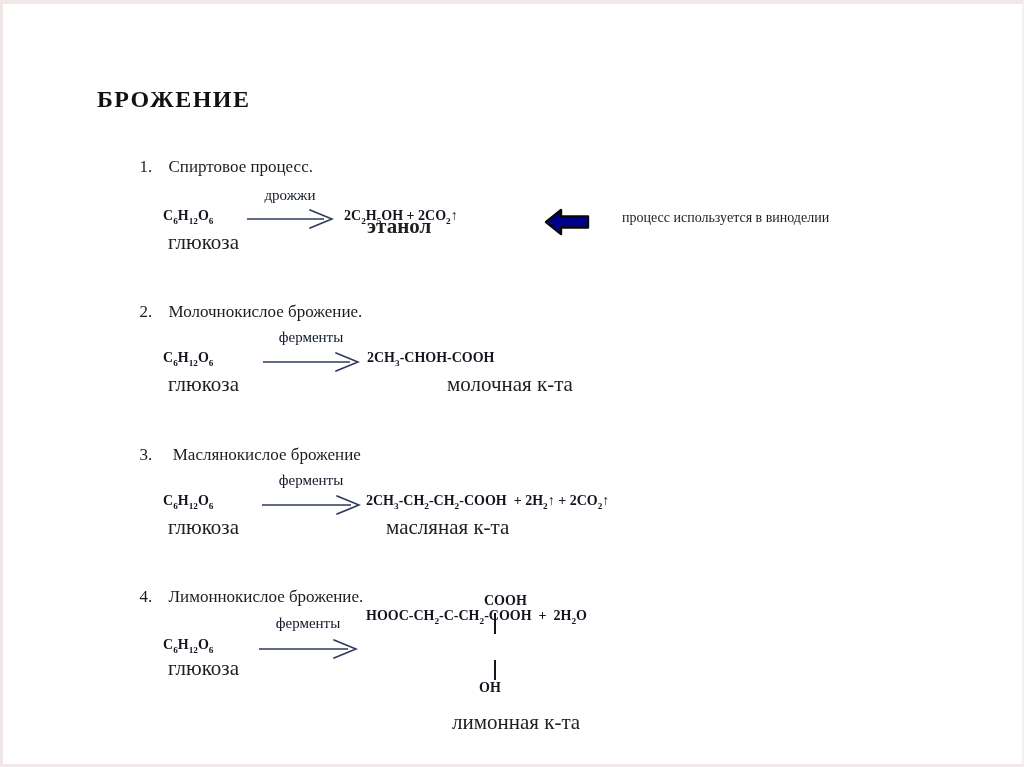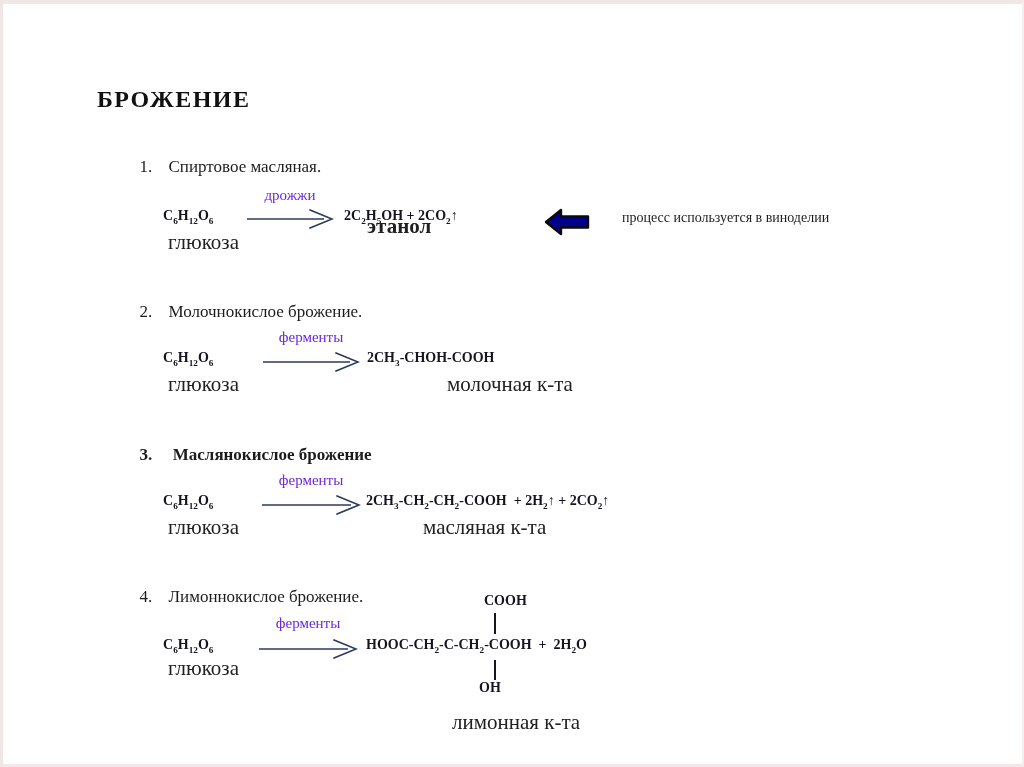--- a/index.html
+++ b/index.html
@@ -33,40 +33,40 @@
     position:absolute;
     font-weight:700; font-size:14px; line-height:24px;
     color:#15151f; white-space:pre;
   }
   .formula sub { font-size:0.66em; line-height:0; }
   .sublabel {
     position:absolute; font-size:21px; line-height:17px; color:#212121;
     white-space:nowrap;
   }
   .catalyst {
-    position:absolute; font-size:15px; line-height:17px; color:#6d28d9;
+    position:absolute; font-size:15px; line-height:17px; color:#0f172a;
     text-align:center; white-space:nowrap;
   }
   .bond {
     position:absolute; width:2px; background:#15151f;
   }
   .note-text {
     position:absolute; font-size:14px; color:#1c1c1c; white-space:nowrap;
   }
   svg { display:block; }
 </style>
 </head>
 <body>
 
 <div class="frame"></div>
 
 <div class="page-title">БРОЖЕНИЕ</div>
 
 <div class="sec-heading" style="top:137px;">
-  <span class="sec-num">1.</span><span>Спиртовое масляная.</span>
+  <span class="sec-num">1.</span><span>Спиртовое процесс.</span>
 </div>
 
 <div class="catalyst" style="left:246px; top:187px; width:88px;">дрожжи</div>
 
 <div class="formula" style="left:163px; top:204px;">C<sub>6</sub>H<sub>12</sub>O<sub>6</sub></div>
 
 <div class="abs" style="left:246px; top:208px;">
   <svg width="88" height="22" viewBox="0 0 88 22">
     <line x1="1" y1="11" x2="78" y2="11" stroke="#2d3a5e" stroke-width="1.7"></line>
     <path d="M64,2 L86,11 L64,20" fill="none" stroke="#2d3a5e" stroke-width="1.7" stroke-linecap="round"></path>
@@ -99,58 +99,58 @@
     <line x1="1" y1="11" x2="88" y2="11" stroke="#2d3a5e" stroke-width="1.7"></line>
     <path d="M74,2 L96,11 L74,20" fill="none" stroke="#2d3a5e" stroke-width="1.7" stroke-linecap="round"></path>
   </svg>
 </div>
 
 <div class="formula" style="left:367px; top:346px;">2CH<sub>3</sub>-CHOH-COOH</div>
 
 <div class="sublabel" style="left:168px; top:376px;">глюкоза</div>
 <div class="sublabel" style="left:406px; top:376px;margin-left:41px;">молочная к-та</div>
 
-<div class="sec-heading" style="top:425px;font-weight:bold;">
+<div class="sec-heading" style="top:425px;">
   <span class="sec-num">3.</span><span> Маслянокислое брожение</span>
 </div>
 
 <div class="catalyst" style="left:261px; top:472px; width:100px;">ферменты</div>
 
 <div class="formula" style="left:163px; top:489px;">C<sub>6</sub>H<sub>12</sub>O<sub>6</sub></div>
 
 <div class="abs" style="left:261px; top:494px;">
   <svg width="100" height="22" viewBox="0 0 100 22">
     <line x1="1" y1="11" x2="90" y2="11" stroke="#2d3a5e" stroke-width="1.7"></line>
     <path d="M76,2 L98,11 L76,20" fill="none" stroke="#2d3a5e" stroke-width="1.7" stroke-linecap="round"></path>
   </svg>
 </div>
 
 <div class="formula" style="left:366px; top:489px;">2CH<sub>3</sub>-CH<sub>2</sub>-CH<sub>2</sub>-COOH  + 2H<sub>2</sub>↑ + 2CO<sub>2</sub>↑</div>
 
 <div class="sublabel" style="left:168px; top:519px;">глюкоза</div>
-<div class="sublabel" style="left:423px; top:519px;text-align:center;">масляная к-та</div>
+<div class="sublabel" style="left:386px; top:519px;text-align:center;">масляная к-та</div>
 
 <div class="sec-heading" style="top:567px;">
   <span class="sec-num">4.</span><span>Лимоннокислое брожение.</span>
 </div>
 
 <div class="formula" style="left:484px; top:589px;">COOH</div>
 <div class="bond" style="left:494px; top:613px; height:21px;"></div>
 
 <div class="catalyst" style="left:258px; top:615px; width:100px;">ферменты</div>
 
 <div class="formula" style="left:163px; top:633px;">C<sub>6</sub>H<sub>12</sub>O<sub>6</sub></div>
 
 <div class="abs" style="left:258px; top:638px;">
   <svg width="100" height="22" viewBox="0 0 100 22">
     <line x1="1" y1="11" x2="90" y2="11" stroke="#2d3a5e" stroke-width="1.7"></line>
     <path d="M76,2 L98,11 L76,20" fill="none" stroke="#2d3a5e" stroke-width="1.7" stroke-linecap="round"></path>
   </svg>
 </div>
 
-<div class="formula" style="left:366px; top:633px;text-align:center;">HOOC-CH<sub>2</sub>-C-CH<sub>2</sub>-COOH  +  2H<sub>2</sub>O</div>
+<div class="formula" style="left:366px; top:604px;text-align:center;">HOOC-CH<sub>2</sub>-C-CH<sub>2</sub>-COOH  +  2H<sub>2</sub>O</div>
 
 <div class="sublabel" style="left:168px; top:660px;">глюкоза</div>
 
 <div class="bond" style="left:494px; top:660px; height:20px;"></div>
 <div class="formula" style="left:479px; top:676px;">OH</div>
 
 <div class="sublabel" style="left:452px; top:706px;margin-top:8px;">лимонная к-та</div>
 
 </body></html>

